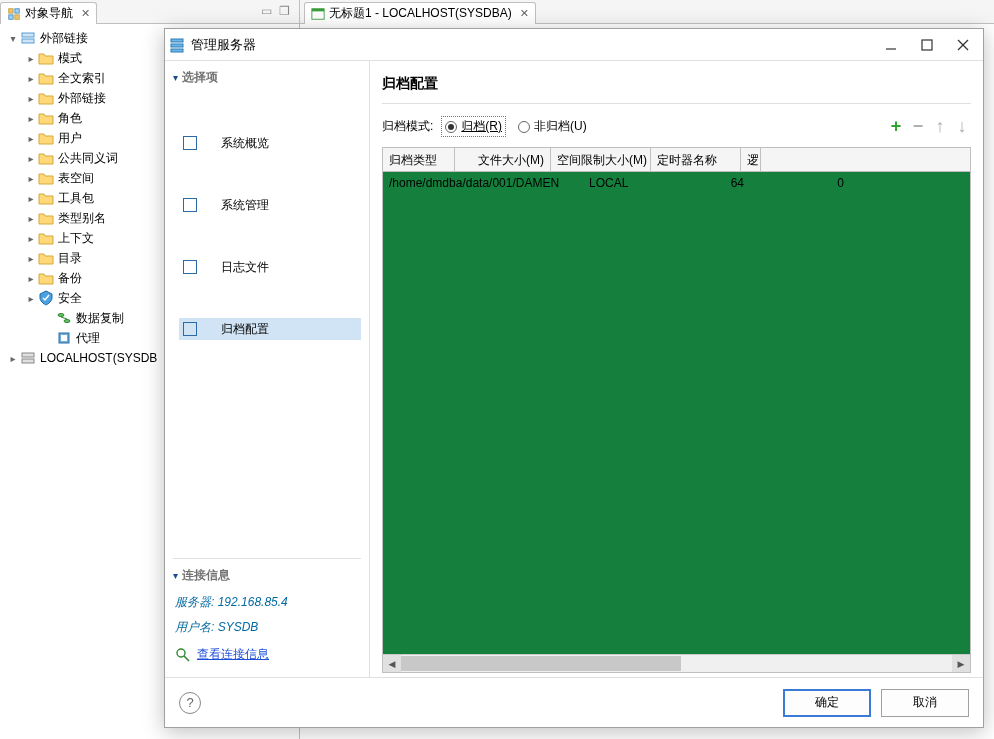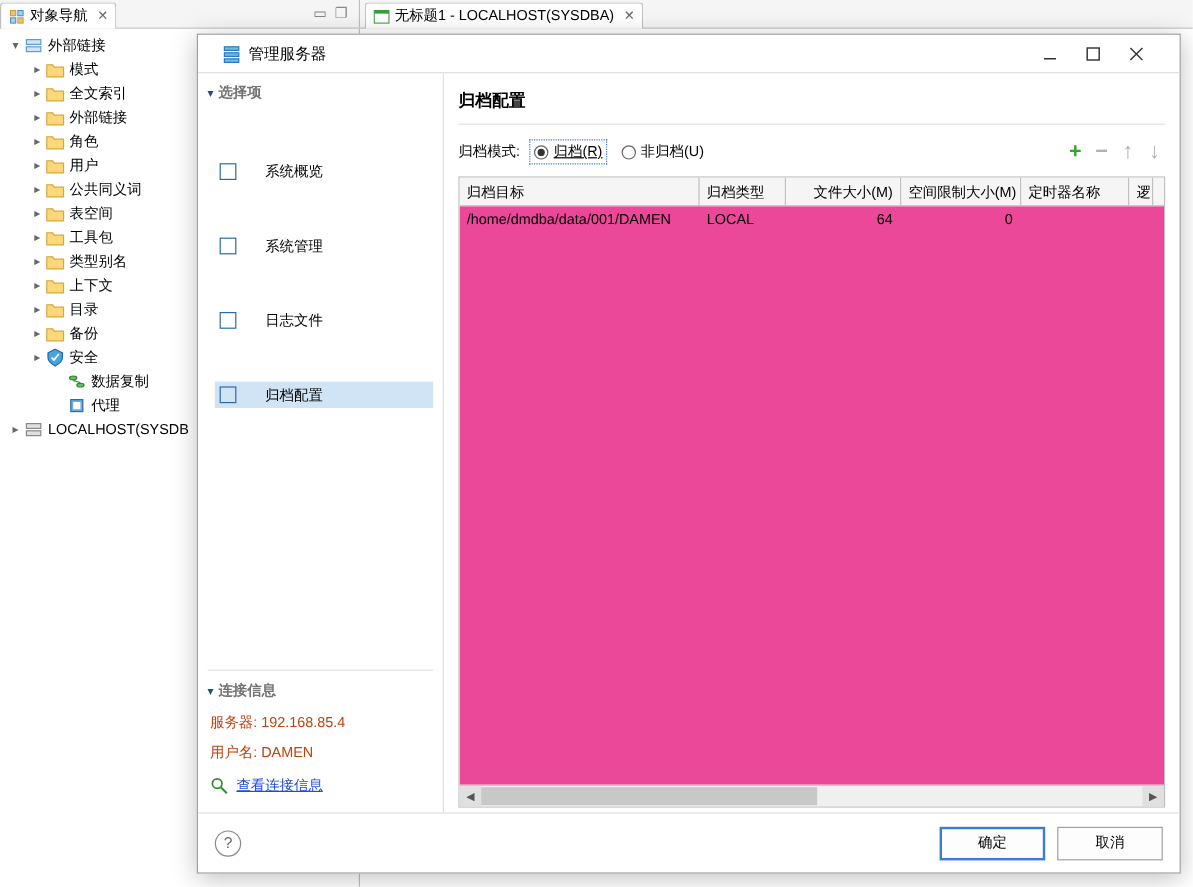--- a/index.html
+++ b/index.html
@@ -25,42 +25,42 @@
 .tree-item { display: flex; align-items: center; height: 20px; padding: 1px 0; cursor: pointer; }
 .expander { width: 14px; display: inline-flex; justify-content: center; color: #666; font-size: 10px; }
 .tree-icon { width: 16px; height: 16px; display: inline-flex; margin-right: 4px; }
 .tree-label { color: #000; }
 .indent-0 { padding-left: 2px; }
 .indent-1 { padding-left: 20px; }
 .indent-2 { padding-left: 38px; }
 
 
 .dialog { position: absolute; left: 164px; top: 28px; width: 820px; height: 700px; background: #fff; border: 1px solid #a0a0a0; box-shadow: 0 4px 20px rgba(0,0,0,0.25); display: flex; flex-direction: column; }
-.dlg-title { display: flex; align-items: center; height: 32px; padding: 0 20px; border-bottom: 1px solid #e0e0e0; }
+.dlg-title { display: flex; align-items: center; height: 32px; padding: 0 4px; border-bottom: 1px solid #e0e0e0; }
 .dlg-title-icon { width: 16px; height: 16px; margin-right: 6px; }
 .dlg-title-text { font-size: 13px; }
 .dlg-win-controls { margin-left: auto; display: flex; gap: 12px; padding-right: 4px; }
 .win-btn { width: 24px; height: 24px; display: flex; align-items: center; justify-content: center; cursor: pointer; }
 
 .dlg-body { display: flex; flex: 1; overflow: hidden; }
 .dlg-side { width: 205px; border-right: 1px solid #e0e0e0; display: flex; flex-direction: column; padding: 8px; }
 .dlg-main { flex: 1; display: flex; flex-direction: column; padding: 12px 12px 4px 12px; overflow: hidden; }
 
 .section-head { display: flex; align-items: center; color: #1a4f8f; margin-bottom: 6px; cursor: pointer; }
 .section-head .tri { color: #1a4f8f; font-size: 10px; margin-right: 4px; }
 .section-head .title { color: #737373; font-weight: bold; }
 
 .option-list { margin-left: 6px; }
 .opt-item { display: flex; align-items: center; height: 22px; padding: 0 4px; gap: 24px; cursor: pointer; margin-top: 40px; }
 .opt-item.selected { background: #d1e4f5; }
 .opt-icon { width: 14px; height: 14px; border: 1px solid #2c6aa7; display: inline-block; }
 .opt-icon::before { content: ""; display: block; margin: 2px; }
 
 .conn-info { margin-top: auto; border-top: 1px solid #e0e0e0; padding-top: 8px; }
-.conn-line { padding: 4px 2px; color: #c2410c; }
+.conn-line { padding: 4px 2px; color: #0369a1; font-style: italic; }
 .conn-link { display: flex; align-items: center; gap: 6px; padding: 6px 2px; }
 .conn-link a { color: #1d4ed8; text-decoration: underline; cursor: pointer; }
 .conn-link-icon { width: 16px; height: 16px; }
 
 .main-title { font-size: 14px; font-weight: bold; padding: 2px 0 10px 0; border-bottom: 1px solid #e0e0e0; margin-bottom: 12px; }
 
 .mode-row { display: flex; align-items: center; gap: 8px; margin-bottom: 10px; }
 .radio-wrap { display: flex; align-items: center; gap: 4px; border: 1px dotted transparent; padding: 1px 3px; }
 .radio-wrap.focused { border-color: #3a7bd5; text-decoration: underline; }
 .radio { width: 12px; height: 12px; border: 1px solid #666; border-radius: 50%; display: inline-flex; align-items: center; justify-content: center; }
@@ -68,21 +68,21 @@
 
 .tbl-toolbar { margin-left: auto; display: flex; gap: 4px; }
 .tool-ic { width: 18px; height: 18px; display: flex; align-items: center; justify-content: center; font-size: 18px; font-weight: bold; cursor: pointer; }
 .tool-add { color: #2fa52f; }
 .tool-del { color: #b0b0b0; }
 .tool-up, .tool-dn { color: #b0b0b0; }
 
 .grid { border: 1px solid #c0c0c0; flex: 1; display: flex; flex-direction: column; overflow: hidden; }
 .grid-head { display: flex; background: #f5f5f5; border-bottom: 1px solid #c0c0c0; height: 24px; }
 .gh { border-right: 1px solid #c0c0c0; padding: 4px 6px; color: #000; overflow: hidden; white-space: nowrap; }
-.grid-body { flex: 1; background: #ec4899; overflow-x: hidden; overflow-y: auto; }
+.grid-body { flex: 1; background: #15803d; overflow-x: hidden; overflow-y: auto; }
 .grid-row { display: flex; height: 24px; align-items: stretch; }
 .gc { border-right: 1px solid transparent; padding: 4px 6px; overflow: hidden; white-space: nowrap; }
 .col-0 { width: 200px; } .col-1 { width: 72px; } .col-2 { width: 96px; text-align: right; }
 .col-3 { width: 100px; text-align: right; } .col-4 { width: 90px; } .col-5 { width: 20px; }
 
 .hscroll { height: 18px; background: #f0f0f0; border-top: 1px solid #c8c8c8; position: relative; display: flex; }
 .hscroll-btn { width: 18px; height: 17px; background: #e0e0e0; display: flex; align-items: center; justify-content: center; font-size: 9px; color: #555; }
 .hscroll-track { flex: 1; position: relative; }
 .hscroll-thumb { position: absolute; left: 0; top: 1px; height: 15px; width: 280px; background: #c8c8c8; }
 
@@ -358,21 +358,21 @@
         <div class="section-head">
           <span class="tri">▾</span>
           <span class="title">连接信息</span>
         </div>
         <div class="conn-line">
           <span>服务器:</span>
           <span>192.168.85.4</span>
         </div>
         <div class="conn-line">
           <span>用户名:</span>
-          <span>DAMEN</span>
+          <span>SYSDB</span>
         </div>
         <div class="conn-link">
           <span class="conn-link-icon"><svg viewBox="0 0 16 16">
                 <circle cx="6" cy="6" r="4" fill="none" stroke="#2e8b2e" stroke-width="1.4"></circle>
                 <line x1="9" y1="9" x2="14" y2="14" stroke="#2e8b2e" stroke-width="1.6"></line>
               </svg></span>
           <a>查看连接信息</a>
         </div>
       </div>
     </div>
@@ -393,21 +393,20 @@
         <div class="tbl-toolbar">
           <span class="tool-ic tool-add">+</span>
           <span class="tool-ic tool-del">−</span>
           <span class="tool-ic tool-up">↑</span>
           <span class="tool-ic tool-dn">↓</span>
         </div>
       </div>
 
       <div class="grid">
         <div class="grid-head">
-          <div class="gh col-0">归档目标</div>
           <div class="gh col-1">归档类型</div>
           <div class="gh col-2">文件大小(M)</div>
           <div class="gh col-3">空间限制大小(M)</div>
           <div class="gh col-4">定时器名称</div>
           <div class="gh col-5">逻</div>
         </div>
         <div class="grid-body" id="grid-body">
             <div class="grid-row">
               <div class="gc col-0">/home/dmdba/data/001/DAMEN</div>
               <div class="gc col-1">LOCAL</div>

